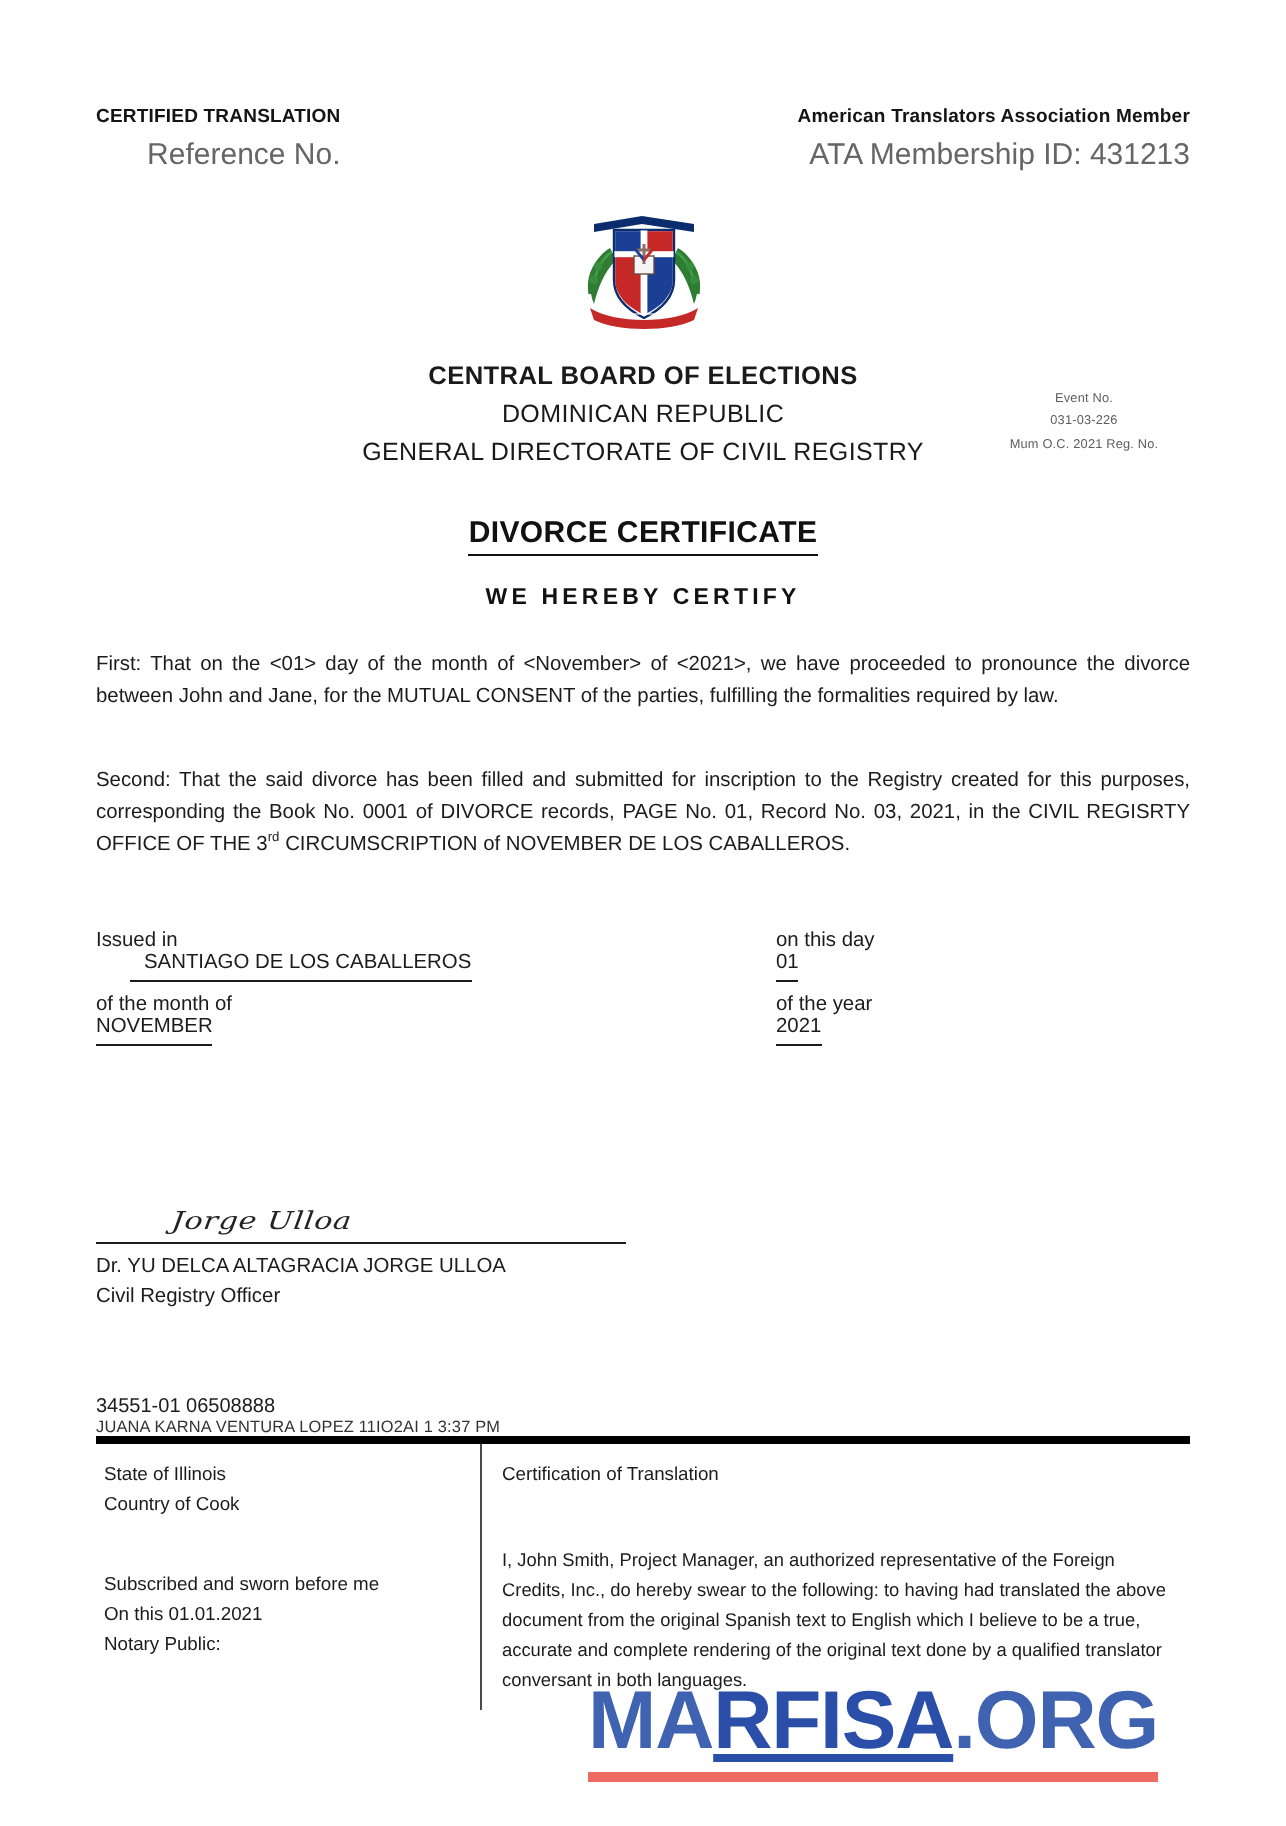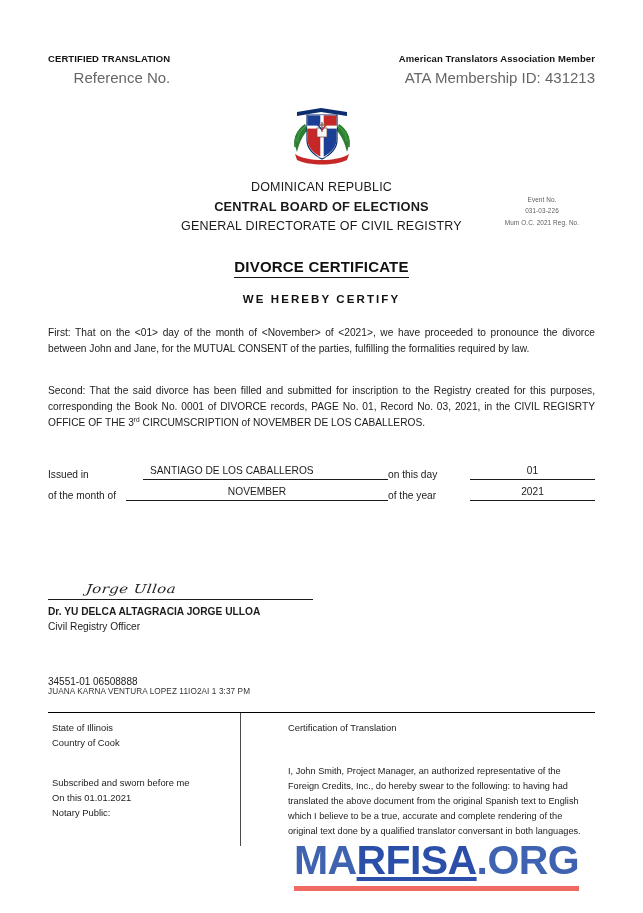--- a/index.html
+++ b/index.html
@@ -123,22 +123,23 @@
 
   
   .issued {
     margin-top: 34px;
     display: flex;
   }
   .issued-left { width: 340px; }
   .issued-right { width: 207px; }
   .frow {
     display: flex;
-    align-items: flex-end;
+    align-items: flex-start;
     margin-bottom: 6px;
+    flex-direction: column;
   }
   .flabel {
     font-size: 10.2px;
     color: #1c1c1c;
     white-space: nowrap;
   }
   .issued-left .flabel { width: 78px; }
   .issued-right .flabel { width: 82px; }
   .fval {
     flex: 1;
@@ -170,46 +171,44 @@
     letter-spacing: .4px;
     transform: scaleY(.82) skewX(-6deg);
     transform-origin: left bottom;
     white-space: nowrap;
   }
   .sig-name {
     margin-top: 4px;
     font-size: 10.2px;
     color: #1c1c1c;
     line-height: 1.5;
-    font-weight: bold;
   }
   .sig-role {
     font-size: 10.2px;
     color: #1c1c1c;
     line-height: 1.5;
   }
 
   
   .codes {
     margin-top: 42px;
     display: flex;
     justify-content: space-between;
     align-items: baseline;
     flex-direction: column;
   }
   .code-l { font-size: 10px; color: #1c1c1c; }
   .code-r { font-size: 8.2px; color: #333333; letter-spacing: .1px; }
 
   
   .ntable {
-    margin-top: 16px;
-    border-top: 1px solid #000000;
+    margin-top: 0;
+    border-top: 4px solid #000000;
     display: flex;
     min-height: 118px;
-    gap: 37px;
   }
   .ncell-l {
     width: 193px;
     padding: 8px 8px 8px 4px;
     box-sizing: border-box;
     border-right: 1px solid #4a4a4a;
   }
   .ncell-r {
     flex: 1;
     padding: 8px 4px 8px 10px;
@@ -309,22 +308,22 @@
 
         <path d="M28 17 L37 28" stroke="#1b3f94" stroke-width="1.4"></path>
         <path d="M46 17 L37 28" stroke="#c62828" stroke-width="1.4"></path>
 
         <path d="M10 52 C22 60 52 60 64 52 L62 58 C50 64 24 64 12 58 Z" fill="#c62828"></path>
         <path d="M18 55 L56 55" stroke="#ffffff" stroke-width="1.1" opacity=".55"></path>
       </svg>
     </div>
 
     <div class="org">
+      <div class="org-line b">CENTRAL BOARD OF ELECTIONS</div>
       <div class="org-line">DOMINICAN REPUBLIC</div>
-      <div class="org-line b">CENTRAL BOARD OF ELECTIONS</div>
       <div class="org-line">GENERAL DIRECTORATE OF CIVIL REGISTRY</div>
 
       <div class="eventbox">
         <div>Event No.</div>
         <div>031-03-226</div>
         <div>Mum O.C. 2021 Reg. No.</div>
       </div>
     </div>
 
     <div class="doctitle">

